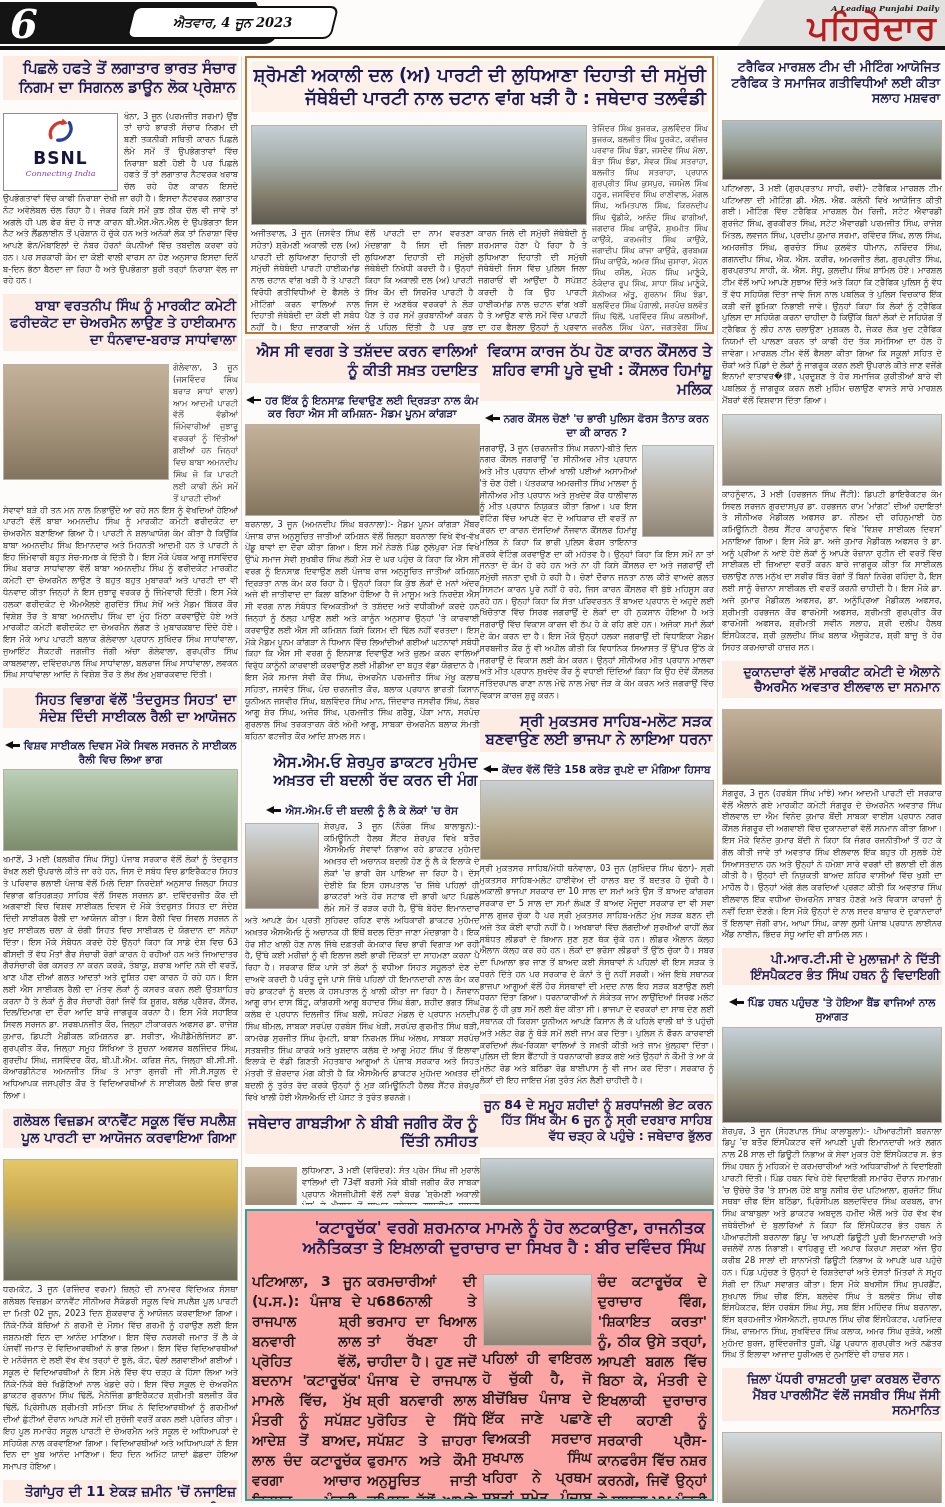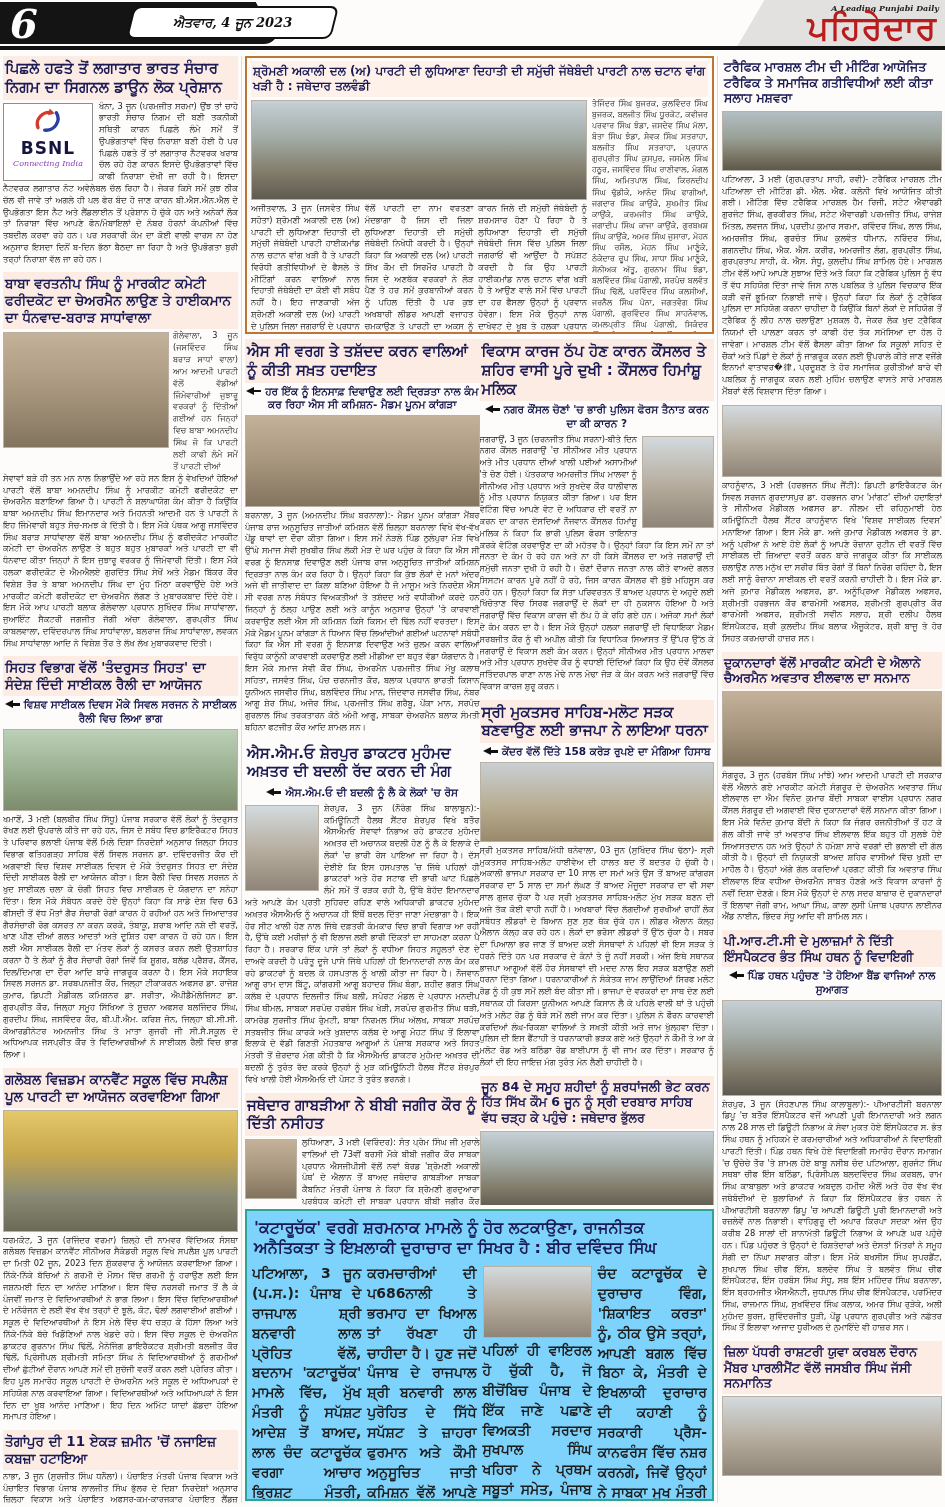--- a/index.html
+++ b/index.html
@@ -37,26 +37,26 @@
   .mast-tag { position:absolute; right:6px; top:3px; font-family:"DejaVu Serif", serif;
     font-style:italic; font-weight:bold; font-size:8px; color:#222; }
   .mast-title { position:absolute; right:8px; top:8px; font-size:33px; font-weight:bold; color:#b91c1c; letter-spacing:1px; }
   
   .colz { position:absolute; top:56px; overflow:hidden; }
   .col-left  { left:3px;  width:235px; height:1447px; }
   .center    { left:241px; width:477px; height:1447px; border-left:1px solid #e4dcd2; border-right:1px solid #e4dcd2; padding:0 3px; }
   .col-right { left:722px; width:220px; height:1447px; }
   article { margin-bottom:7px; }
   .hl {
-    color:#1a1a55; font-weight:bold; text-align:left; line-height:1.25;
-    background:#fcece4; padding:3px 2px; margin-bottom:1px;
+    color:#1a1a55; font-weight:bold; text-align:right; line-height:1.25;
+    background:#fcece4; padding:3px 2px; margin-bottom:11px;
   }
   .hl.white { background:transparent; }
   .hl-15 { font-size:15px; } .hl-14 { font-size:13.5px; } .hl-13 { font-size:12.5px; }
-  .hl-18 { font-size:12px; } .hl-16 { font-size:16px; }
+  .hl-18 { font-size:18px; } .hl-16 { font-size:16px; }
   .sub {
     color:#15154e; font-weight:bold; font-size:10.5px; text-align:center;
     line-height:1.3; margin:2px 0 3px;
   }
   .ptr { display:inline-block; width:15px; height:8px; position:relative; margin-right:4px; }
   .ptr::before { content:""; position:absolute; left:0; top:0;
     border-top:4px solid transparent; border-bottom:4px solid transparent; border-right:8px solid #101010; }
   .ptr::after { content:""; position:absolute; left:8px; top:3px; width:7px; height:2.5px; background:#101010; }
   .body {
     font-size:8.3px; line-height:1.42; text-align:justify; color:#212121;
@@ -66,41 +66,41 @@
   .ph-a { background:linear-gradient(180deg,#b3bec4 0%,#99a096 45%,#77725f 80%,#5c584d 100%); }
   .ph-b { background:linear-gradient(180deg,#c6d0d6 0%,#a2aba5 38%,#837d6c 72%,#5f5a50 100%); }
   .ph-c { background:linear-gradient(180deg,#c3b299 0%,#a8977e 50%,#83745f 100%); }
   .ph-d { background:linear-gradient(180deg,#d3dade 0%,#b5ab9c 55%,#8e8578 100%); }
   .ph-e { background:linear-gradient(180deg,#bccfb8 0%,#9cb292 48%,#7c8c6c 100%); }
   .ph-f { background:linear-gradient(180deg,#c8cfd4 0%,#b8ad91 55%,#9a8a6c 100%); }
   .ph-g { background:linear-gradient(180deg,#e4c86a 0%,#c9a94e 35%,#8b8b74 70%,#6b6a58 100%); }
   .float-l { float:left; margin:2px 5px 2px 0; }
   .float-r { float:right; margin:2px 0 2px 5px; }
   
-  .bsnl { float:left; width:90px; height:78px; background:#fff; border:1px solid #8d8d8d;
+  .bsnl { float:left; width:115px; height:78px; background:#fff; border:1px solid #8d8d8d;
     margin:2px 6px 2px 0; text-align:center; padding-top:2px; }
   .bsnl-mark { width:34px; height:30px; margin:0 auto; }
   .bsnl-word { font-size:17px; font-weight:bold; color:#15153f; letter-spacing:1px; line-height:1.1; }
   .bsnl-tag { font-family:"DejaVu Serif", serif; font-style:italic; font-size:8px; color:#8a3fae; }
   
   .media-row { display:flex; gap:4px; }
   .media-row .ph { flex:0 0 166px; }
   .media-side { flex:1; font-size:8.2px; line-height:1.45; text-align:justify; }
   
   .lead-box { border:2px solid #bf7434; padding:3px 4px; height:278px; overflow:hidden; margin-bottom:5px; }
   .lead-box .hl { background:#fdf1ea; }
   .lead-body { display:flex; gap:5px; height:234px; }
   .lead-main { width:336px; }
   .lead-cols { display:flex; gap:5px; }
   .lead-cols p { flex:1; }
   .lead-names { flex:1; font-size:7.9px; line-height:1.4; text-align:justify; overflow:hidden; }
   .center-cols { display:flex; height:866px; overflow:hidden; }
   .ccol { flex:1; overflow:hidden; }
   
-  .bottom-box { border:2px solid #2fa493; padding:4px 5px; height:292px; overflow:hidden; margin-top:4px; background:#7dd3fc; }
+  .bottom-box { border:2px solid #2fa493; padding:4px 5px; height:292px; overflow:hidden; margin-top:4px; background:#fca5a5; }
   .bb-cols { display:flex; gap:6px; margin-top:3px; height:238px; overflow:hidden; }
   .bb-cols .cell { flex:1; font-size:14px; line-height:1.42; text-align:justify;font-weight:bold; }
   .bb-portrait { width:100%; height:72px; margin-bottom:3px; }
   .clear { clear:both; }
 </style>
 </head>
 <body>
 
 <div class="page">
 

